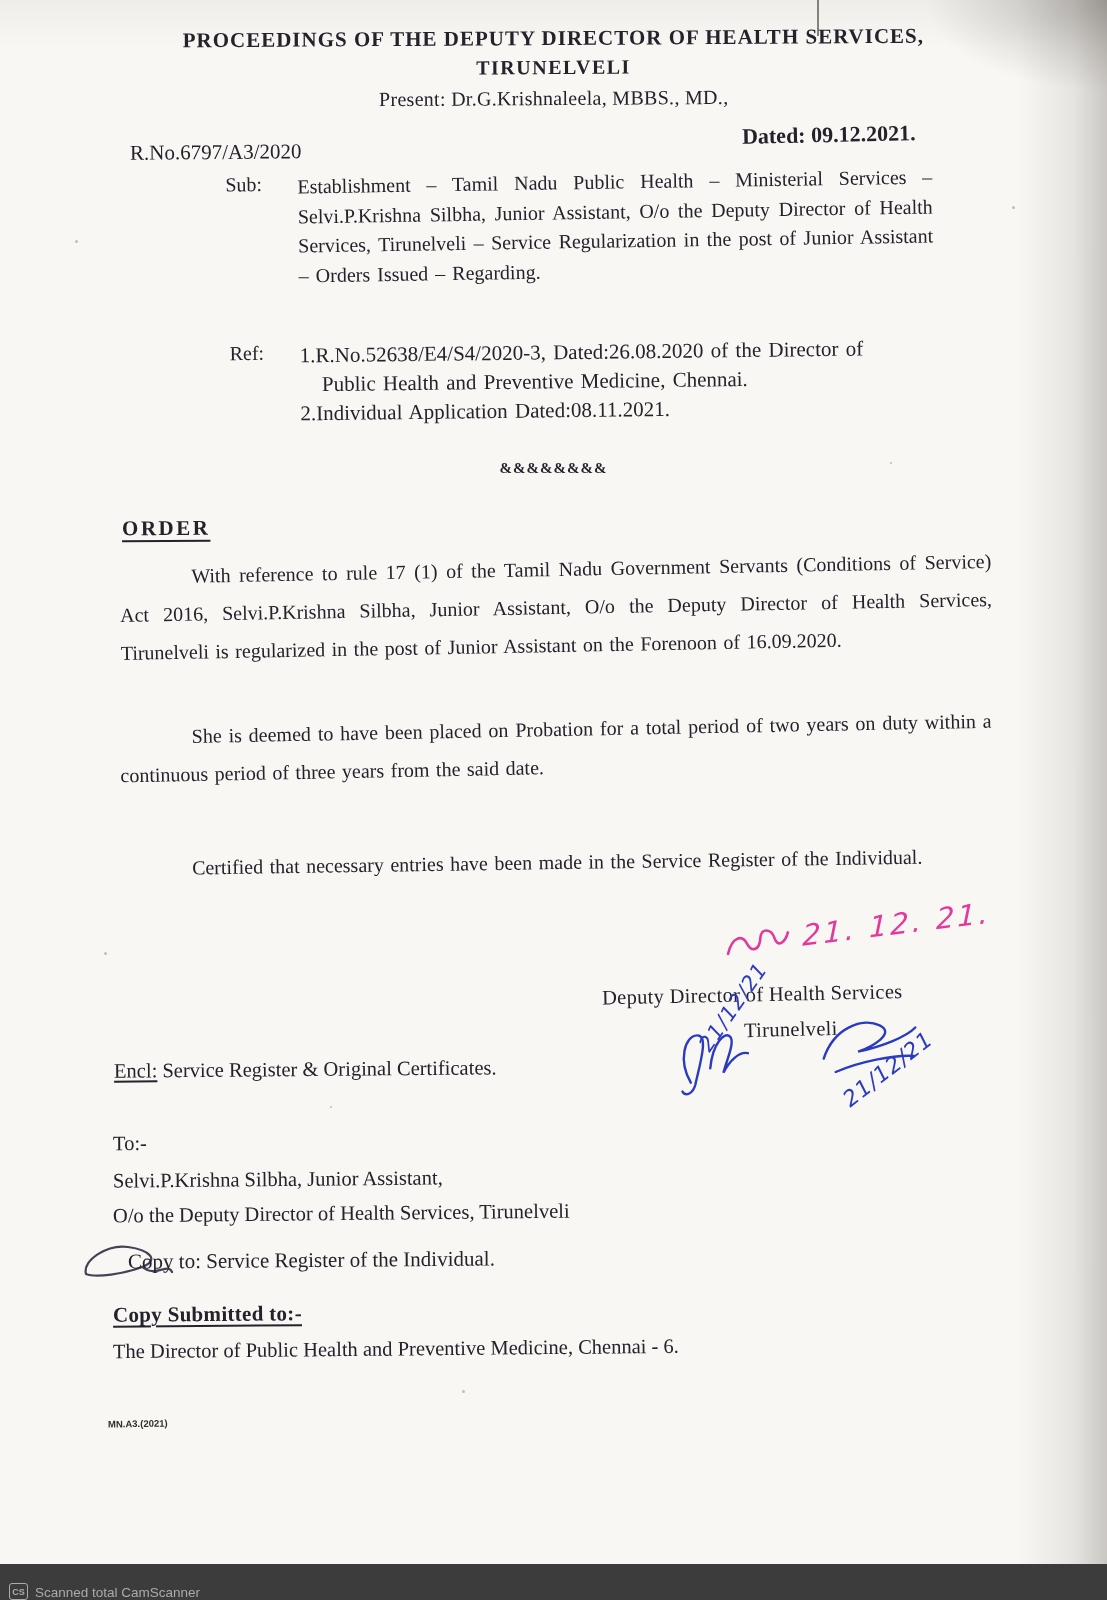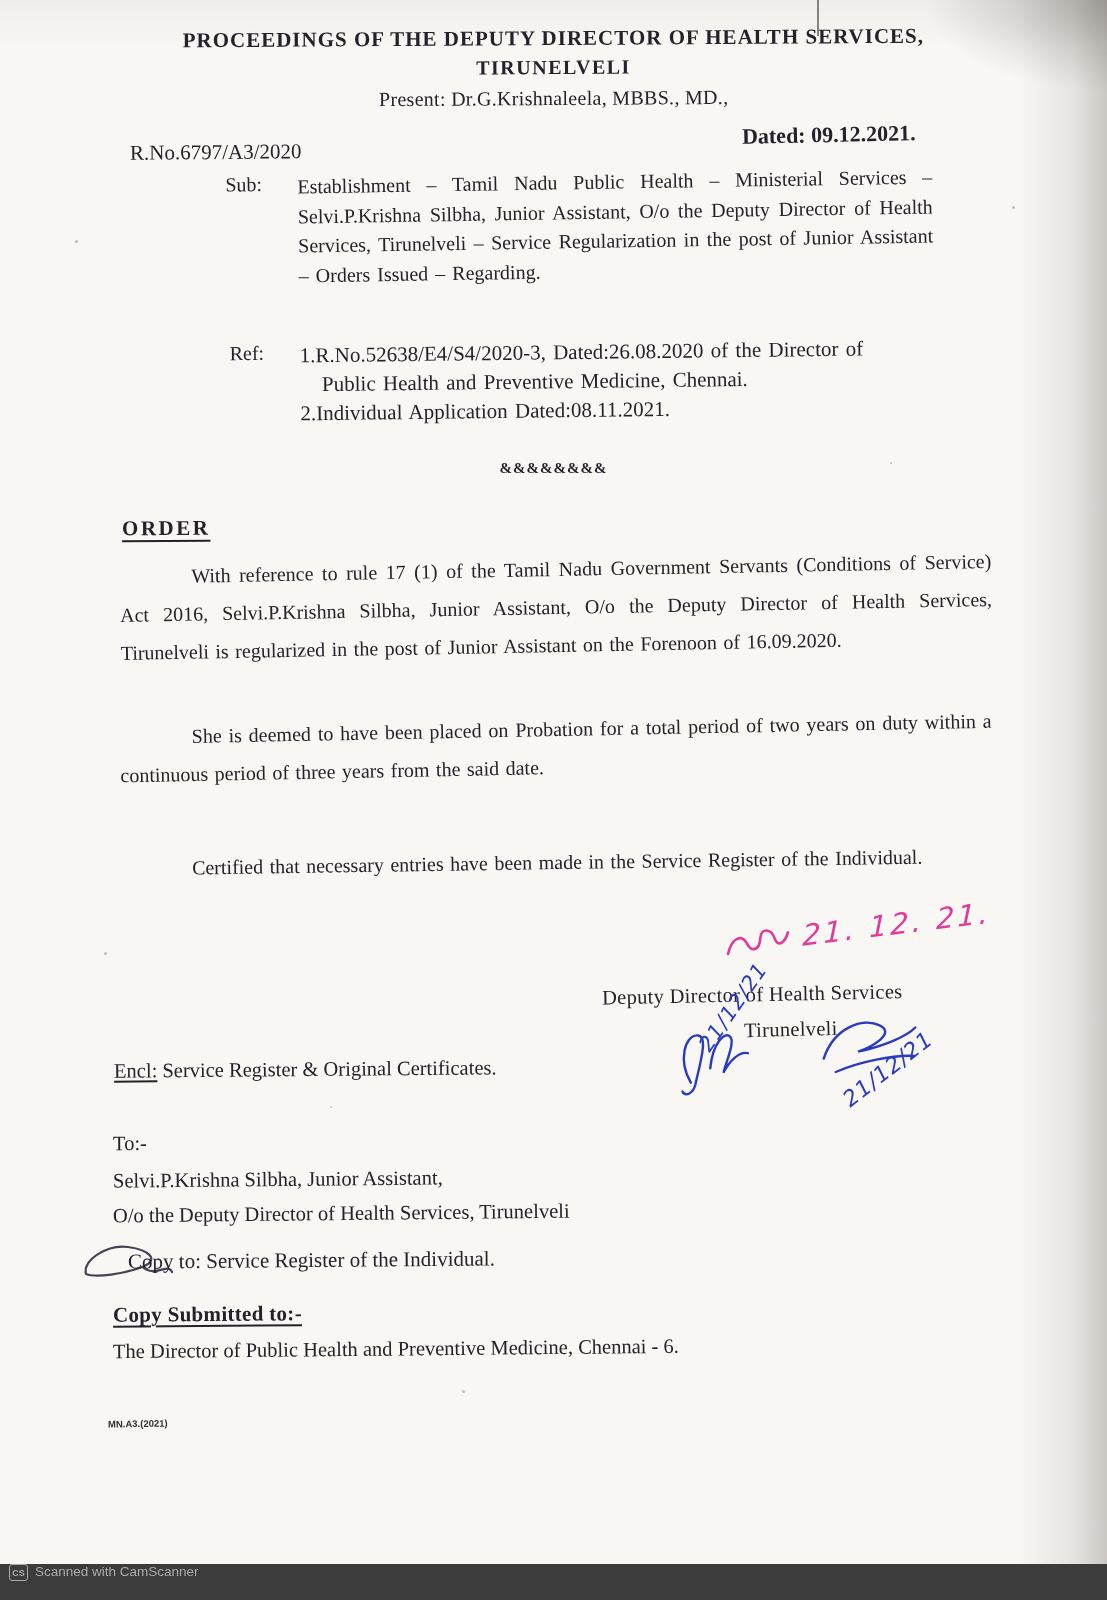--- a/index.html
+++ b/index.html
@@ -72,21 +72,21 @@
 
   .copy-submitted-h{top:1302px;left:113px;font-size:21px;font-weight:700;letter-spacing:0.3px;
     text-decoration:underline;text-underline-offset:4px;transform:rotate(-0.5deg);}
   .copy-submitted-t{top:1336px;left:113px;width:880px;font-size:20.5px;transform:rotate(-0.55deg);}
 
   .footer-code{top:1418px;left:108px;font-size:9.5px;font-weight:bold;font-family:"Liberation Sans",sans-serif;color:#2c2c2c;transform:rotate(-1deg);}
 
   .speck{position:absolute;background:#8b8680;border-radius:50%;opacity:0.5;}
 
   .scan-bar{position:absolute;left:0;bottom:0;width:100%;height:36px;background:#3c3c3c;z-index:50;
-    display:flex;align-items:flex-start;padding-left:9px;box-sizing:border-box;
+    display:flex;align-items:flex-end;padding-left:9px;box-sizing:border-box;
     font-family:"Liberation Sans","DejaVu Sans",sans-serif;color:#ababab;font-size:13.5px;}
   .cs-icon{display:inline-flex;align-items:center;justify-content:center;
     width:17px;height:15px;border:1.5px solid #ababab;border-radius:3px;
     font-size:9px;font-weight:bold;margin-right:7px;color:#ababab;}
 
   .artifact-line{top:0;left:817px;width:2px;height:36px;background:#4b463f;opacity:0.65;}
   svg.scribble{display:block;}
 </style>
 </head>
 <body>
@@ -168,16 +168,16 @@
 
   <span class="speck" style="left:75px;top:240px;width:3px;height:3px;"></span>
   <span class="speck" style="left:1012px;top:206px;width:3px;height:3px;"></span>
   <span class="speck" style="left:890px;top:462px;width:2px;height:2px;"></span>
   <span class="speck" style="left:104px;top:952px;width:3px;height:3px;"></span>
   <span class="speck" style="left:330px;top:1106px;width:2px;height:2px;"></span>
   <span class="speck" style="left:462px;top:1390px;width:3px;height:3px;"></span>
 
   <div class="scan-bar">
     <span class="cs-icon">CS</span>
-    <span>Scanned with CamScanner</span>
+    <span>Scanned total CamScanner</span>
   </div>
 
 </div>
 
 </body></html>

